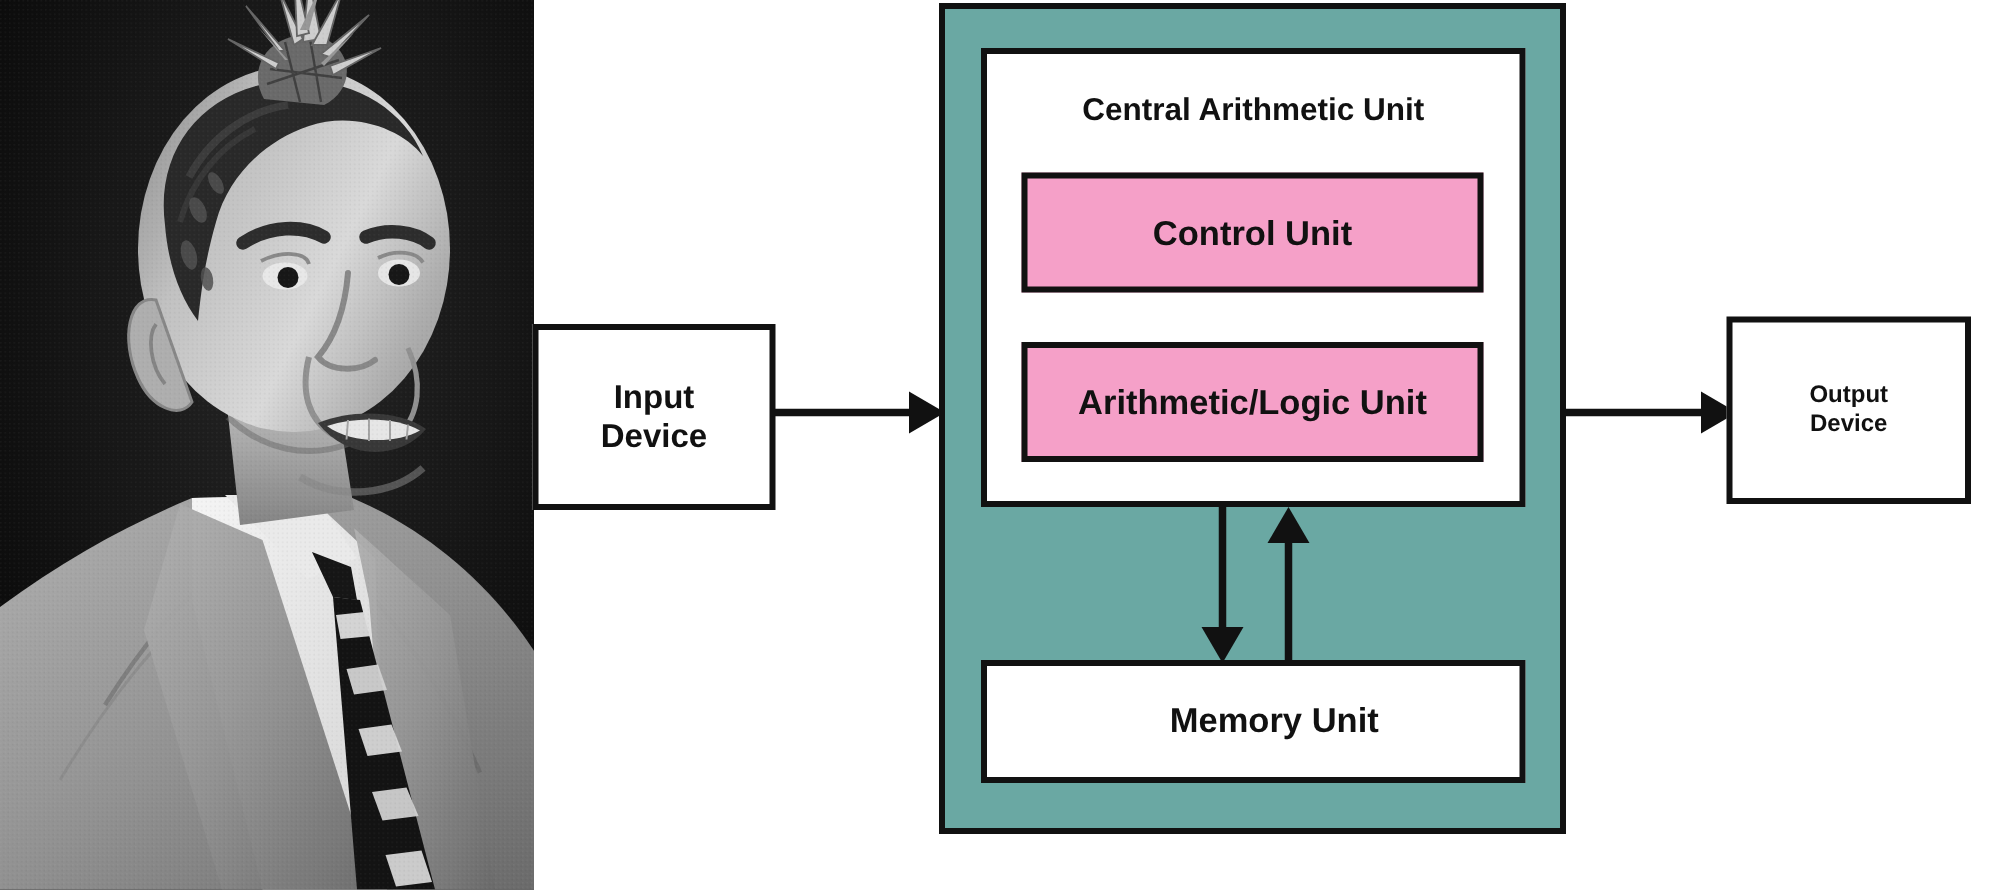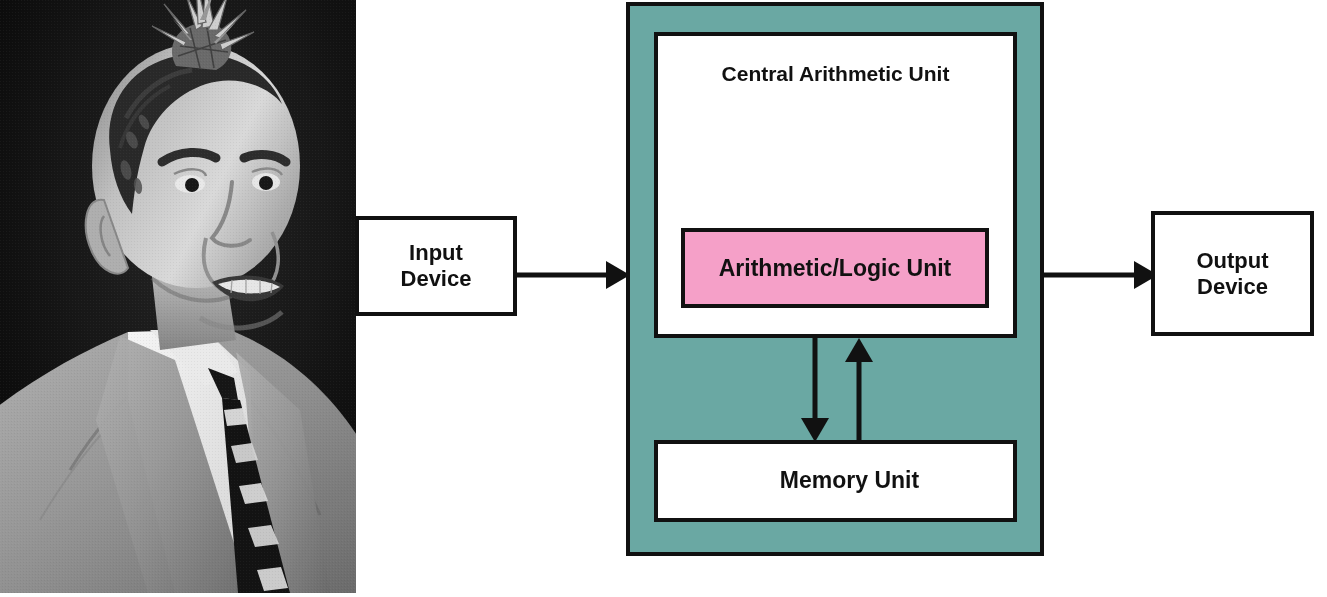--- a/index.html
+++ b/index.html
@@ -107,29 +107,29 @@
     width: 363px;
     height: 82px;
     font-size: 23px;
     padding-left: 28px;
   }
 
   #input-device {
     left: 355px;
     top: 216px;
     width: 162px;
-    height: 100px;
+    height: 124px;
     font-size: 22px;
   }
   #output-device {
     left: 1151px;
     top: 211px;
     width: 163px;
     height: 125px;
-    font-size: 22px;
+    font-size: 16px;
   }
 
   .arrow-svg {
     position: absolute;
     overflow: visible;
   }
   #arrow-in   { left: 512px; top: 258px; }
   #arrow-out  { left: 1040px; top: 258px; }
   #arrow-down { left: 798px; top: 336px; }
   #arrow-up   { left: 840px; top: 336px; }
@@ -306,20 +306,23 @@
     <svg class="arrow-svg" id="arrow-up" width="34" height="108" viewBox="0 0 34 108" style="left:212px; top:330px;">
       <line x1="17" y1="108" x2="17" y2="24" stroke="#111111" stroke-width="5"></line>
       <polygon points="3,26 31,26 17,2" fill="#111111"></polygon>
     </svg>
   </div>
 
   <div class="box" id="cpu-inner">
     <div id="cpu-title">Central Arithmetic Unit</div>
   </div>
 
+  <div class="pinkbox" id="control-unit">
+    <span>Control Unit</span>
+  </div>
 
   <div class="pinkbox" id="alu">
     <span>Arithmetic/Logic Unit</span>
   </div>
 
   <div class="box" id="memory-unit">
     <span>Memory Unit</span>
   </div>
 
   <svg class="arrow-svg" id="arrow-out" width="120" height="34" viewBox="0 0 120 34">

